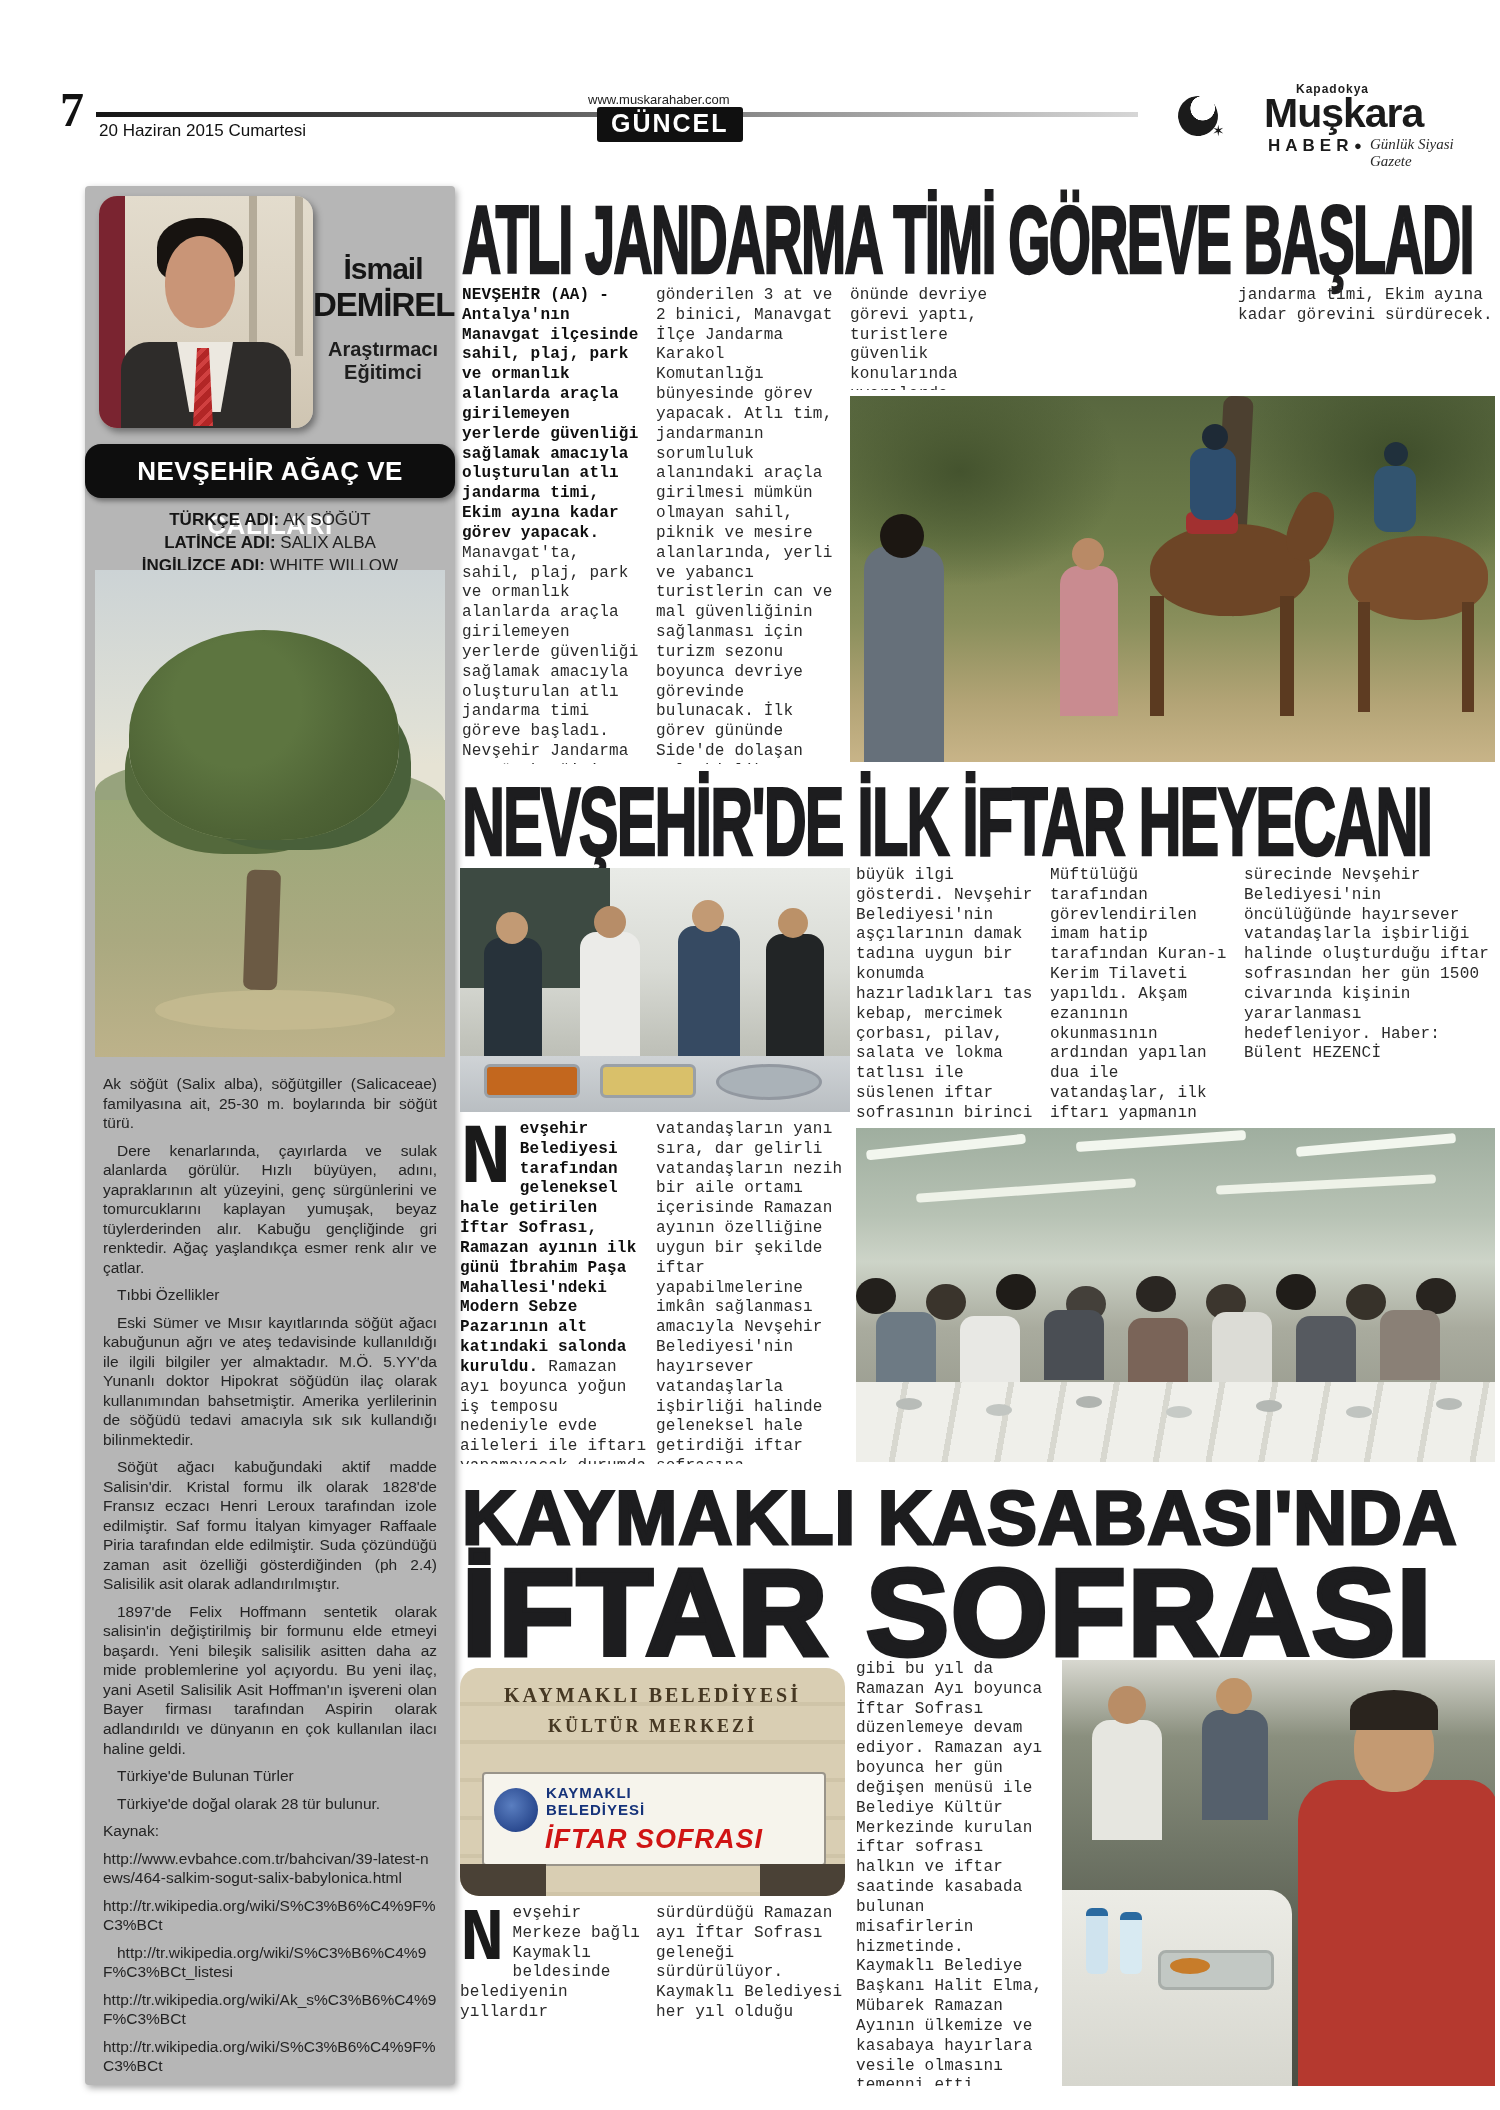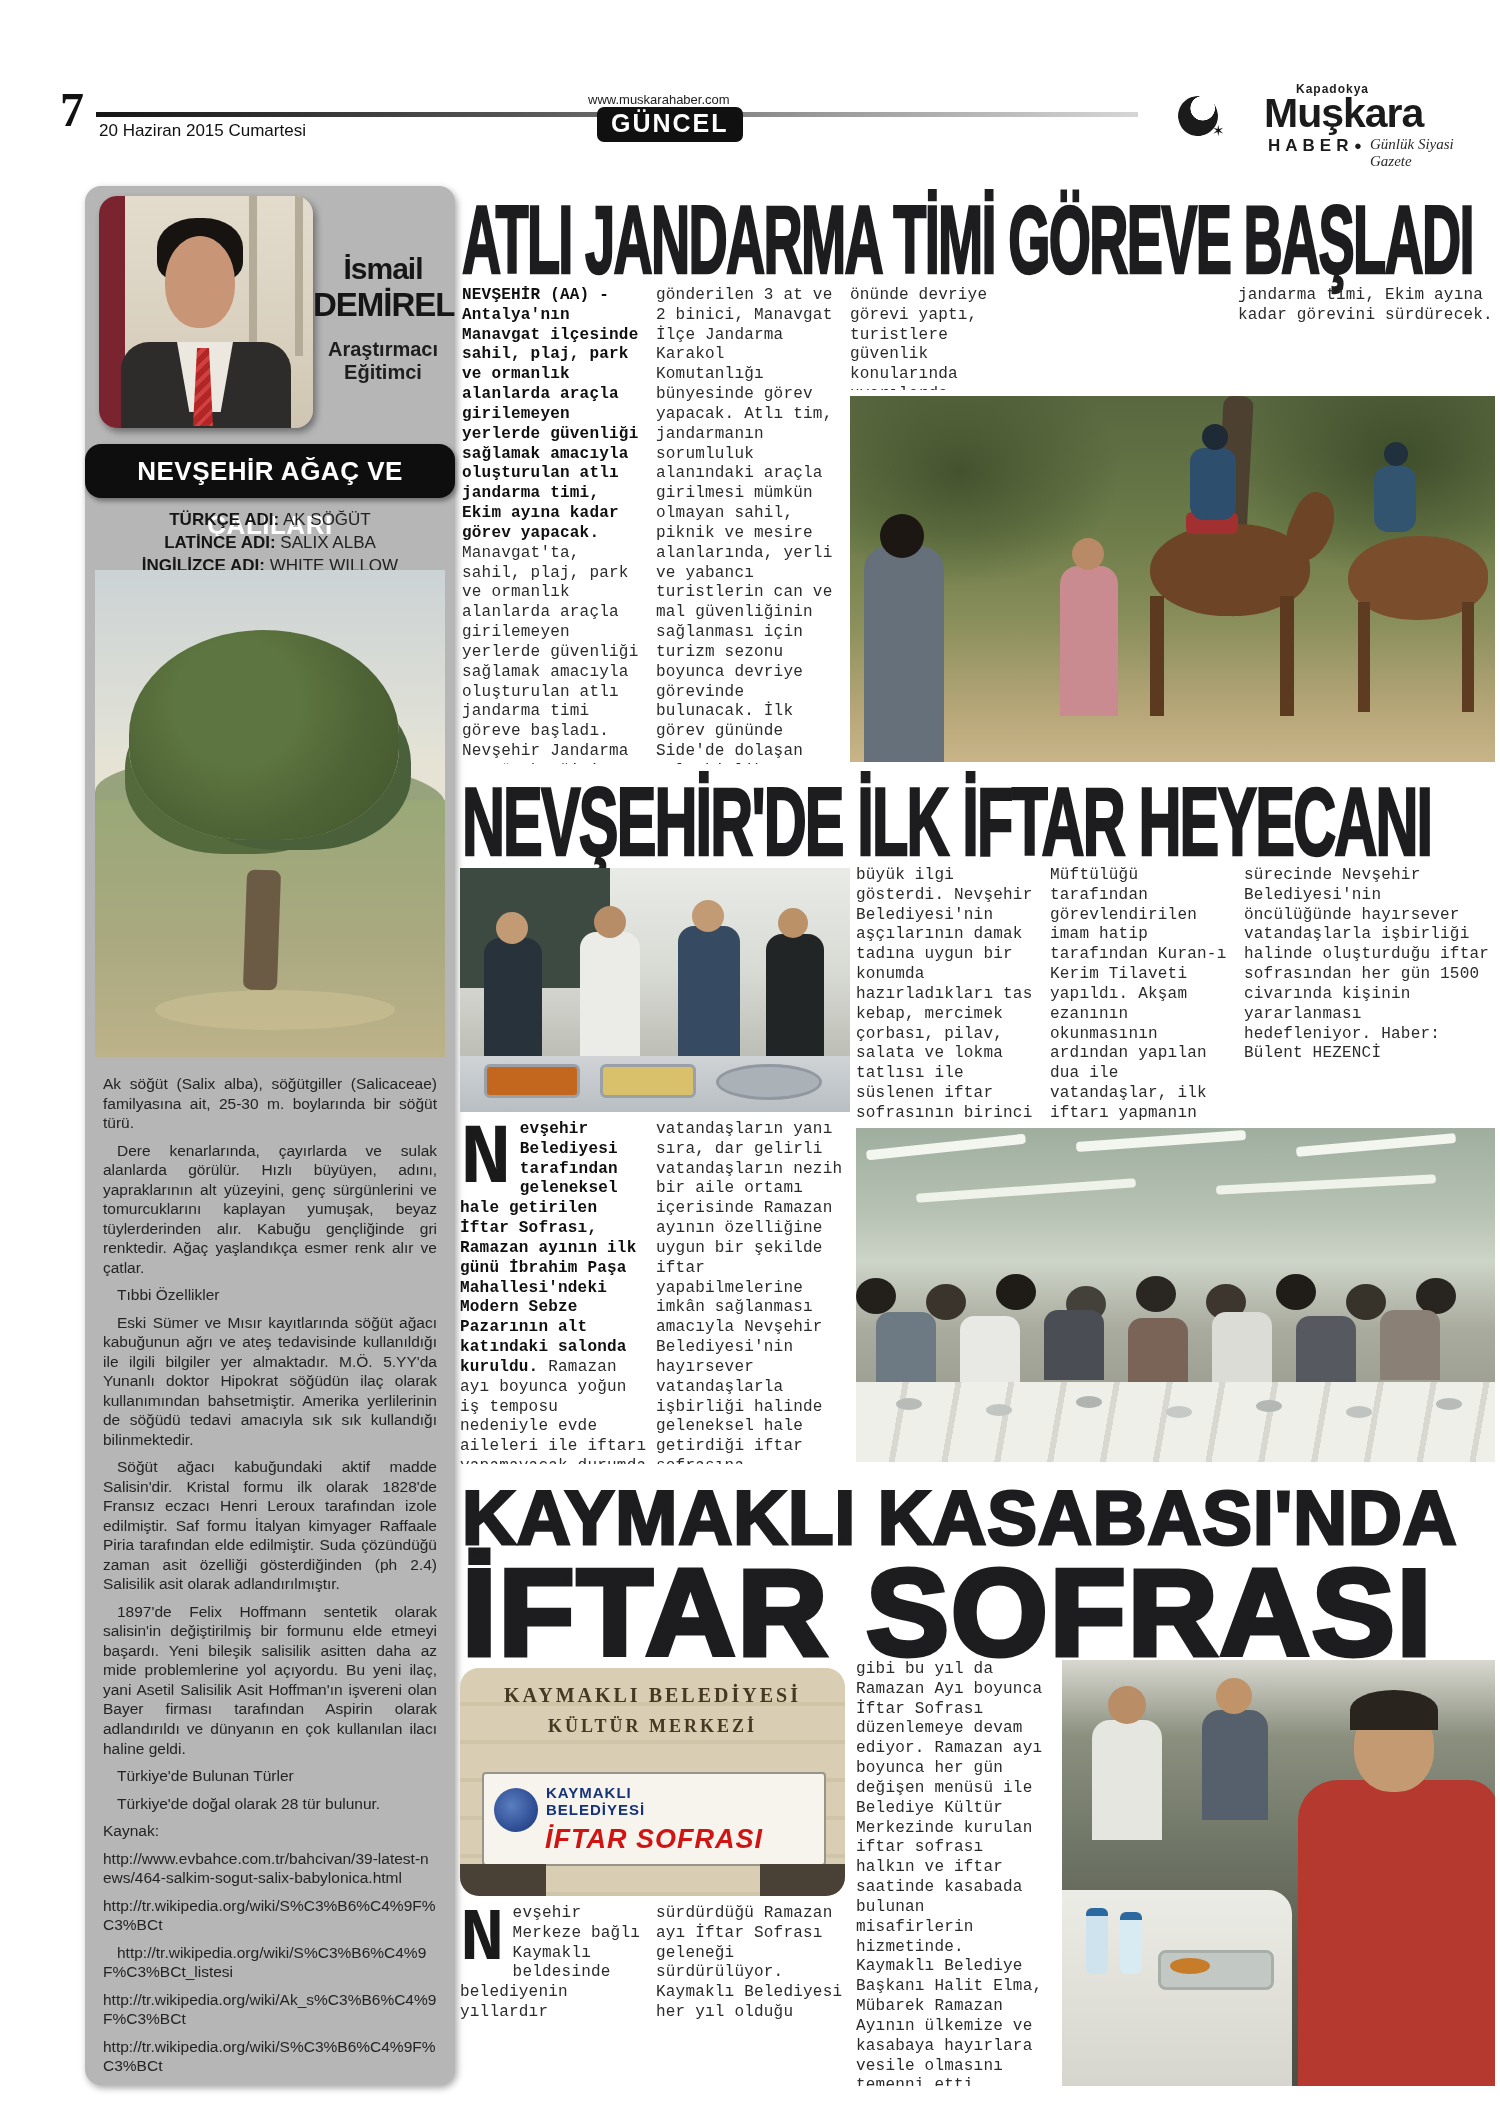--- a/index.html
+++ b/index.html
@@ -16,21 +16,21 @@
   .logo-kapadokya{font-size:12px;font-weight:bold;color:#1d1d1d;letter-spacing:1px;}
   .logo-name{font-size:41px;font-weight:bold;color:#1b1b1b;letter-spacing:-1px;}
   .logo-haber{font-size:17px;font-weight:bold;letter-spacing:5px;color:#1b1b1b;}
   .logo-dot{font-size:13px;color:#1b1b1b;}
   .logo-tagline{font-family:"Liberation Serif",serif;font-style:italic;font-size:15px;color:#2a2a2a;}
   .crescent{width:40px;height:40px;border-radius:50%;
             background:radial-gradient(circle at 66% 34%, #ffffff 0 12px, transparent 12.5px),#1b1b1b;
             transform:rotate(-14deg);}
   .star{font-size:15px;color:#1b1b1b;}
   
-  .panel{background:#b6b6b6;border-radius:16px;box-shadow:2px 3px 7px rgba(0,0,0,.35);}
+  .panel{background:#b6b6b6;border-radius:4px;box-shadow:2px 3px 7px rgba(0,0,0,.35);}
   .author-name1{font-weight:bold;font-size:30px;color:#161616;letter-spacing:-1px;}
   .author-name2{font-weight:bold;font-size:33px;color:#161616;letter-spacing:-1px;}
   .author-role{font-weight:bold;font-size:20px;color:#1e1e1e;}
   .blackbar{background:#0e0e0e;border-radius:16px;box-shadow:2px 3px 5px rgba(0,0,0,.4);
             color:#fff;font-weight:bold;font-size:26px;text-align:center;line-height:54px;letter-spacing:.5px;}
   .namerow{font-size:17px;color:#222;text-align:center;line-height:23px;}
   .namerow b{color:#161616;}
   .sidebody{font-size:15.5px;line-height:1.26;color:#242424;text-align:justify;}
   .sidebody p{margin:8px;}
   .sidebody p.ind{text-indent:14px;}
@@ -58,21 +58,21 @@
 </style>
 </head>
 <body>
 
 <div id="page">
 
   <div class="abs pagenum" style="left:60px;top:82px;">7</div>
   <div class="abs rule" style="left:96px;top:112px;width:1042px;"></div>
   <div class="abs date" style="left:99px;top:121px;">20 Haziran 2015 Cumartesi</div>
   <div class="abs website" style="left:588px;top:92px;">www.muskarahaber.com</div>
-  <div class="abs section-box" style="left:597px;top:107px;border-radius:7px;">GÜNCEL</div>
+  <div class="abs section-box" style="left:597px;top:107px;">GÜNCEL</div>
 
   <div class="abs" style="left:1178px;top:82px;width:320px;height:80px;">
     <div class="abs crescent" style="left:0px;top:14px;"></div>
     <div class="abs star" style="left:34px;top:40px;">✶</div>
     <div class="abs logo-kapadokya" style="left:118px;top:0px;">Kapadokya</div>
     <div class="abs logo-name" style="left:86px;top:8px;">Muşkara</div>
     <div class="abs logo-haber" style="left:90px;top:54px;">HABER</div>
     <div class="abs logo-dot" style="left:176px;top:56px;">●</div>
     <div class="abs logo-tagline" style="left:192px;top:54px;">Günlük Siyasi Gazete</div>
   </div>

